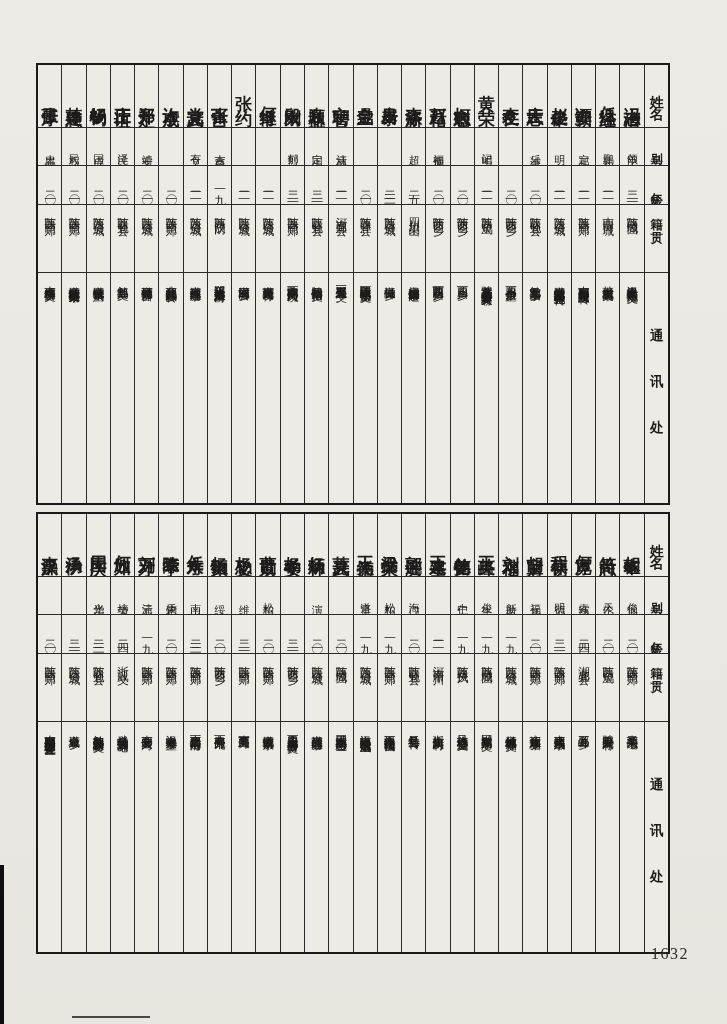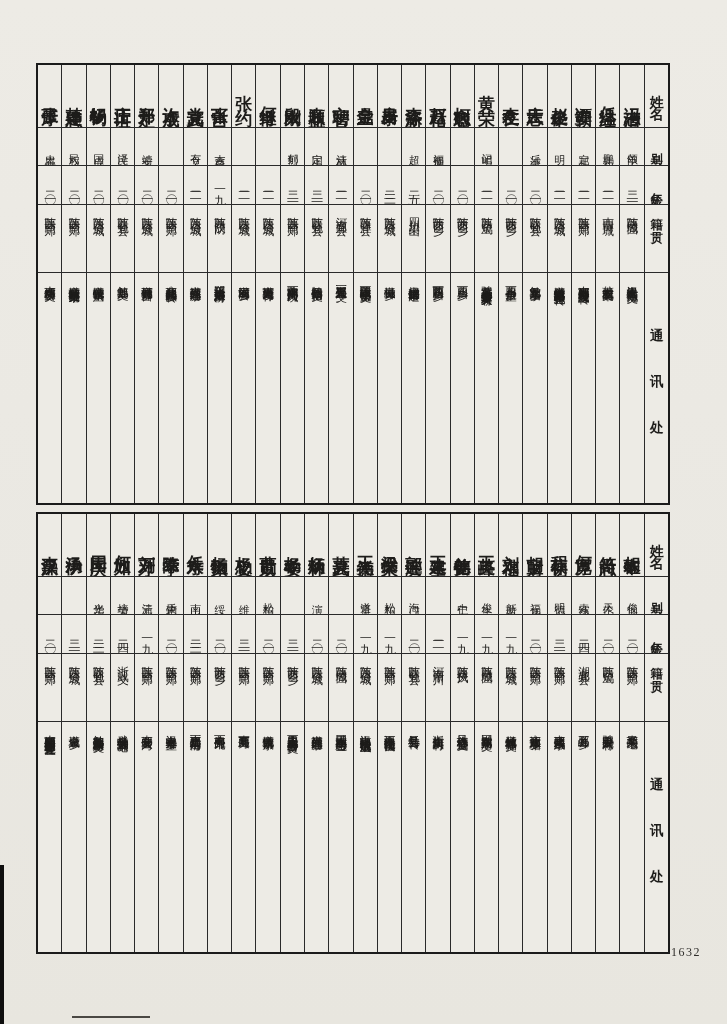--- a/index.html
+++ b/index.html
@@ -54,22 +54,22 @@
 
   .header-col .cell span { font-weight: bold; }
   .header-col .cell-name span    { font-size: 14px; letter-spacing: 12px; }
   .header-col .cell-alias span   { font-size: 12px; letter-spacing: 4px;  }
   .header-col .cell-age span     { font-size: 12px; letter-spacing: 3px;  }
   .header-col .cell-origin span  { font-size: 12.5px; letter-spacing: 13px; }
   .header-col .cell-address      { align-items: center; padding-top: 0; }
   .header-col .cell-address span { font-size: 13.5px; letter-spacing: 46px; height: auto; line-height: normal; }
 
   .page-number {
-    position: absolute; top: 945px; right: 26px;
-    font-size: 12px; letter-spacing: 1.5px; color: #2d2c29;
+    position: absolute; top: 945px; right: 38px;
+    font-size: 16px; letter-spacing: 1.5px; color: #2d2c29;
   }
   .edge-left {
     position: absolute; left: 0; top: 865px; width: 4px; height: 159px;
     background: #0e0e0e;
   }
   .bottom-line {
     position: absolute; left: 72px; top: 1016px; width: 78px; height: 2px;
     background: #4a4843;
   }
 </style>

